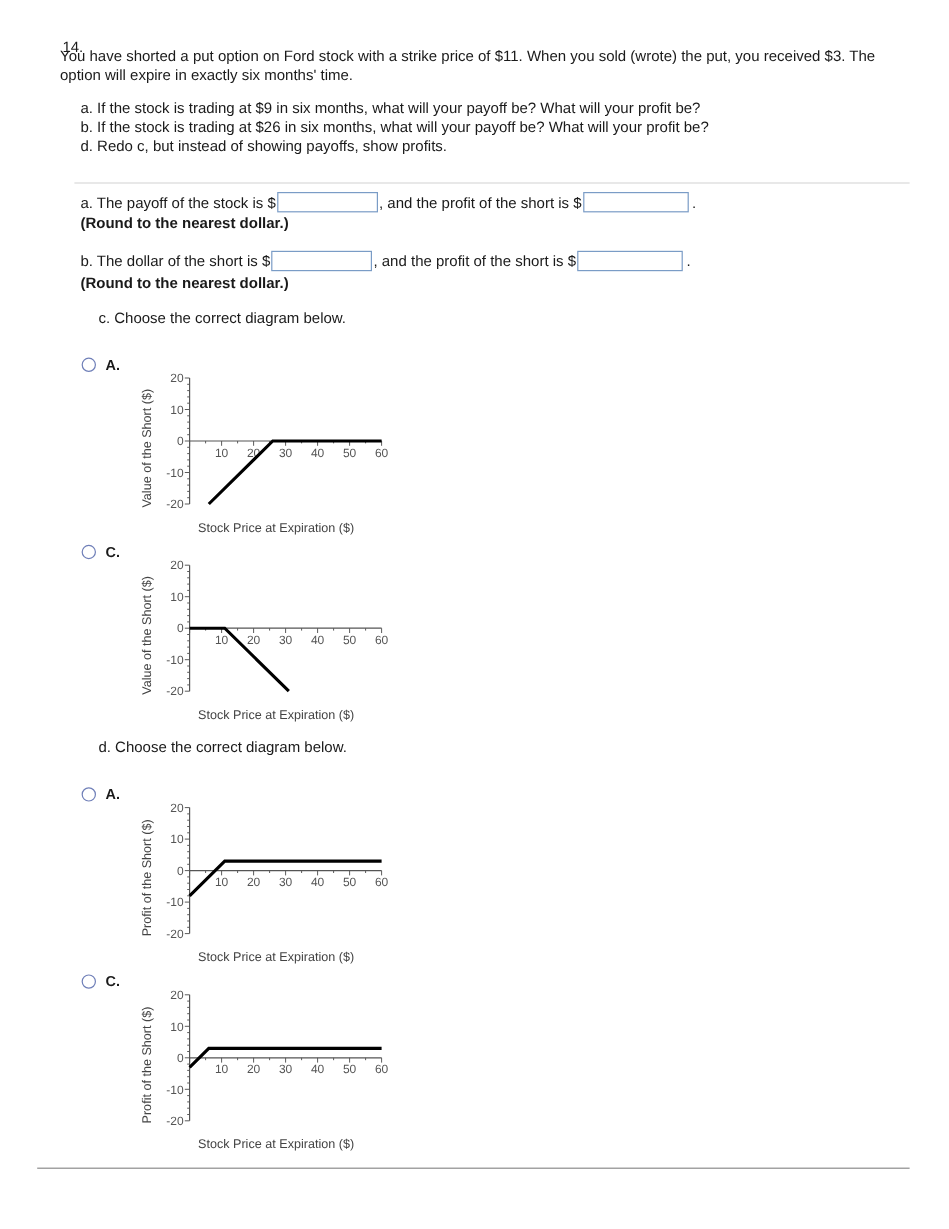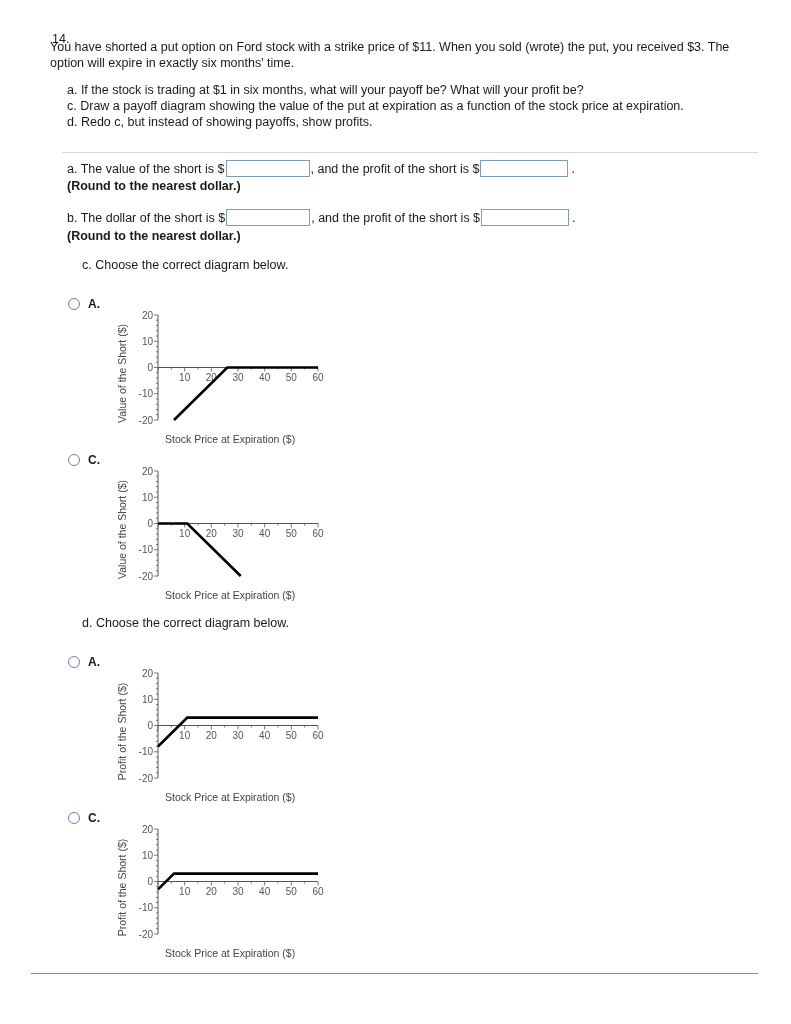--- a/index.html
+++ b/index.html
@@ -21,28 +21,28 @@
   .chart { position:absolute; left:48px; top:6px; }
   .bottom-sep { position:absolute; left:31px; top:973px; width:727px; height:1px; background:#8c8c8c; }
   svg text { font-family:"Liberation Sans", sans-serif; }
 </style>
 </head>
 <body>
 
 <div class="qnum">14.</div>
 <div class="qtext">You have shorted a put option on Ford stock with a strike price of $11. When you sold (wrote) the put, you received $3. The option will expire in exactly six months' time.</div>
 <div class="parts">
-  <div>a. If the stock is trading at $1 in six months, what will your payoff be? What will your profit be?</div>
-  <div>c. Draw a payoff diagram showing the value of the put at expiration as a function of the stock price at expiration.</div>
+  <div>a. If the stock is trading at $9 in six months, what will your payoff be? What will your profit be?</div>
+  <div>b. If the stock is trading at $26 in six months, what will your payoff be? What will your profit be?</div>
   <div>d. Redo c, but instead of showing payoffs, show profits.</div>
 </div>
 <div class="sep"></div>
 
 <div class="ans-row" style="top:160px;">
-  <span>a. The value of the short is $</span>
+  <span>a. The payoff of the stock is $</span>
   <input class="ans-input" type="text" value="" style="">
   <span>, and the profit of the short is $</span>
   <input class="ans-input" type="text" style="width: 88px;" value="">
   <span style="margin-left:2px">.</span>
 </div>
 <div class="note" style="top:179px;">(Round to the nearest dollar.)</div>
 
 <div class="ans-row" style="top:209px;">
   <span>b. The dollar of the short is $</span>
   <input class="ans-input" type="text" value="" style="">

